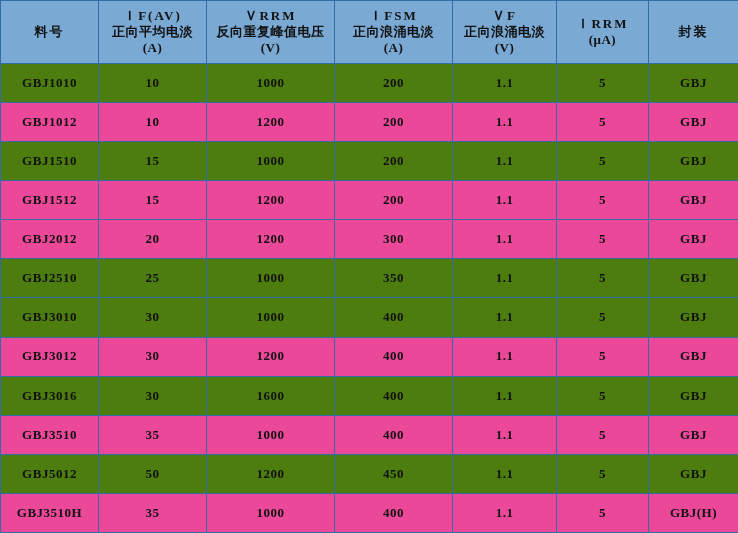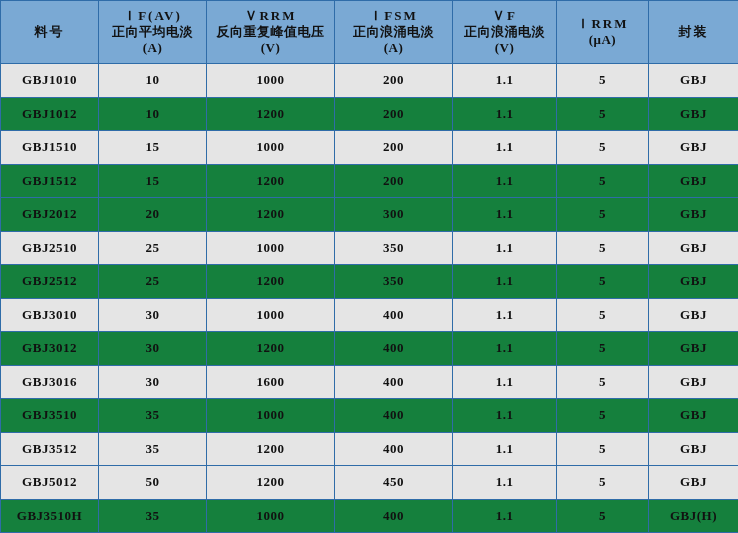--- a/index.html
+++ b/index.html
@@ -48,24 +48,24 @@
     display: block;
     white-space: nowrap;
   }
   thead th .hl.sp {
     letter-spacing: 2px;
   }
   tbody tr td {
     height: 29px;
   }
   tbody tr.odd td {
-    background: #e5e5e5;
+    background: #4d7c0f;
   }
   tbody tr.even td {
-    background: #15803d;
+    background: #ec4899;
   }
   tbody td.partno {
     text-align: left;
     padding-left: 10px;
     letter-spacing: 0.5px;
   }
   tbody td.val {
     letter-spacing: 0.5px;
   }
 </style>
@@ -164,29 +164,20 @@
       </tr>
       <tr class="odd">
         <td class="partno">GBJ2510</td>
         <td class="val">25</td>
         <td class="val">1000</td>
         <td class="val">350</td>
         <td class="val">1.1</td>
         <td class="val">5</td>
         <td class="val">GBJ</td>
       </tr>
-      <tr class="even">
-        <td class="partno">GBJ2512</td>
-        <td class="val">25</td>
-        <td class="val">1200</td>
-        <td class="val">350</td>
-        <td class="val">1.1</td>
-        <td class="val">5</td>
-        <td class="val">GBJ</td>
-      </tr>
       <tr class="odd">
         <td class="partno">GBJ3010</td>
         <td class="val">30</td>
         <td class="val">1000</td>
         <td class="val">400</td>
         <td class="val">1.1</td>
         <td class="val">5</td>
         <td class="val">GBJ</td>
       </tr>
       <tr class="even">
@@ -204,29 +195,20 @@
         <td class="val">1600</td>
         <td class="val">400</td>
         <td class="val">1.1</td>
         <td class="val">5</td>
         <td class="val">GBJ</td>
       </tr>
       <tr class="even">
         <td class="partno">GBJ3510</td>
         <td class="val">35</td>
         <td class="val">1000</td>
-        <td class="val">400</td>
-        <td class="val">1.1</td>
-        <td class="val">5</td>
-        <td class="val">GBJ</td>
-      </tr>
-      <tr class="odd">
-        <td class="partno">GBJ3512</td>
-        <td class="val">35</td>
-        <td class="val">1200</td>
         <td class="val">400</td>
         <td class="val">1.1</td>
         <td class="val">5</td>
         <td class="val">GBJ</td>
       </tr>
       <tr class="odd">
         <td class="partno">GBJ5012</td>
         <td class="val">50</td>
         <td class="val">1200</td>
         <td class="val">450</td>

